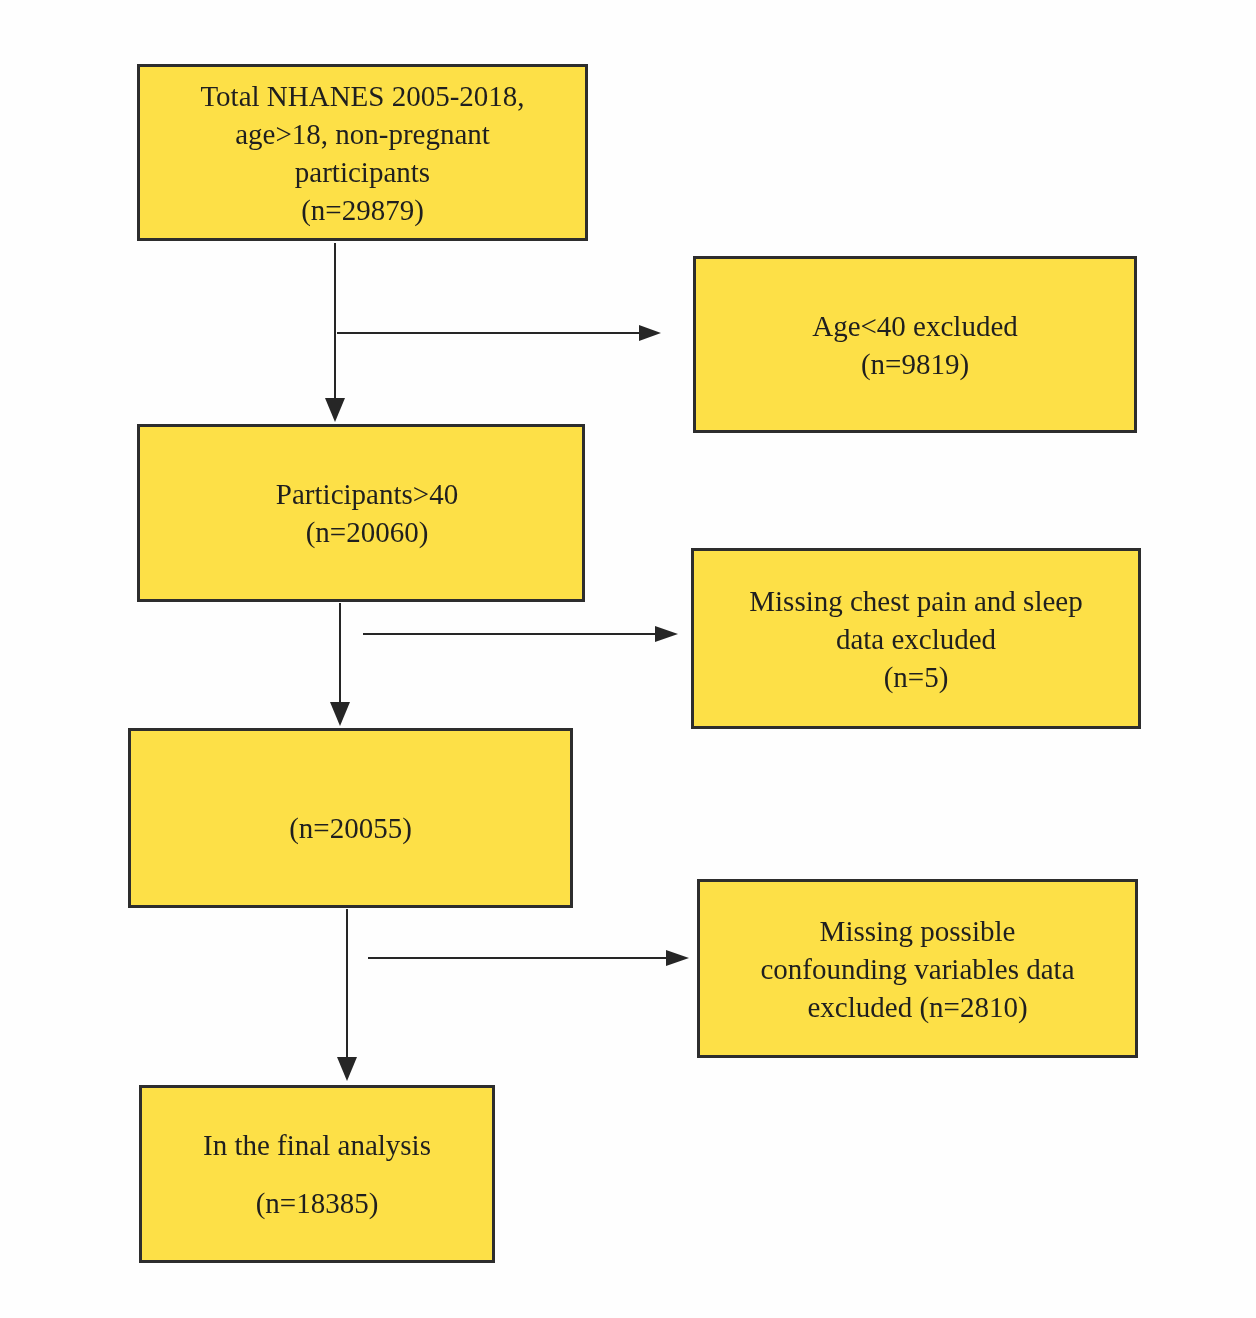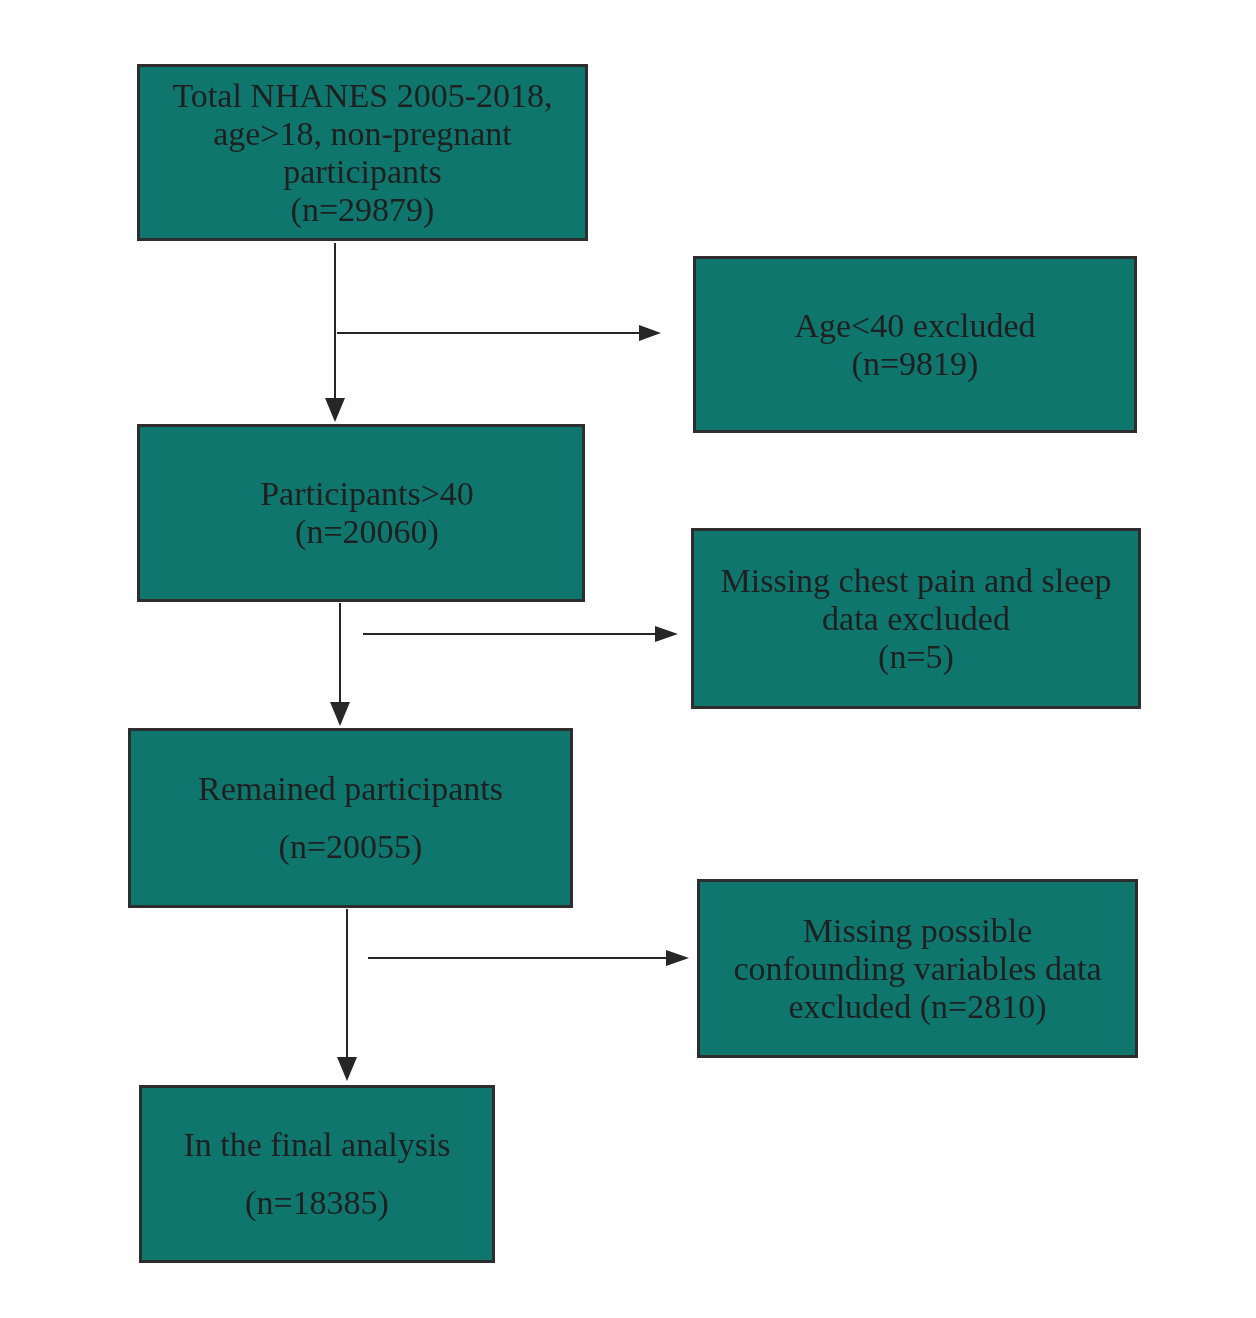--- a/index.html
+++ b/index.html
@@ -20,37 +20,37 @@
     position: absolute;
     left: 0;
     top: 0;
     width: 1256px;
     height: 1318px;
   }
   .flow-box {
     position: absolute;
     box-sizing: border-box;
     border: 3px solid #2d2d2d;
-    background: #0f766e;
+    background: #fde047;
     display: flex;
     flex-direction: column;
     justify-content: center;
     align-items: center;
     text-align: center;
-    font-size: 34px;
+    font-size: 29px;
     line-height: 38px;
   }
   .box-line { white-space: nowrap; }
   .gap-top { margin-top: 20px; }
 
   
   #box-total        { left: 137px; top:   64px; width: 451px; height: 177px; }
   #box-age-excluded { left: 674px; top:  256px; width: 444px; height: 177px; margin-left: 19px; }
   #box-over40       { left: 137px; top:  424px; width: 448px; height: 178px; padding-left: 12px; }
-  #box-chest-excl   { left: 691px; top:  528px; width: 450px; height: 181px; }
+  #box-chest-excl   { left: 691px; top:  548px; width: 450px; height: 181px; }
   #box-remained     { left: 128px; top:  728px; width: 445px; height: 180px; }
   #box-conf-excl    { left: 697px; top:  879px; width: 441px; height: 179px; align-items: center; }
   #box-final        { left: 139px; top: 1085px; width: 356px; height: 178px; }
 
   .arrow-shaft { stroke: #262626; stroke-width: 2; }
   .arrow-head  { fill: #262626; }
 </style>
 </head>
 <body>
 
@@ -106,21 +106,20 @@
     <div class="box-line">(n=20060)</div>
   </div>
 
   <div id="box-chest-excl" class="flow-box">
     <div class="box-line">Missing chest pain and sleep</div>
     <div class="box-line">data excluded</div>
     <div class="box-line">(n=5)</div>
   </div>
 
   <div id="box-remained" class="flow-box">
-    <div class="box-line">Remained participants</div>
     <div class="box-line gap-top">(n=20055)</div>
   </div>
 
   <div id="box-conf-excl" class="flow-box">
     <div class="box-line">Missing possible</div>
     <div class="box-line">confounding variables data</div>
     <div class="box-line">excluded (n=2810)</div>
   </div>
 
   <div id="box-final" class="flow-box">

